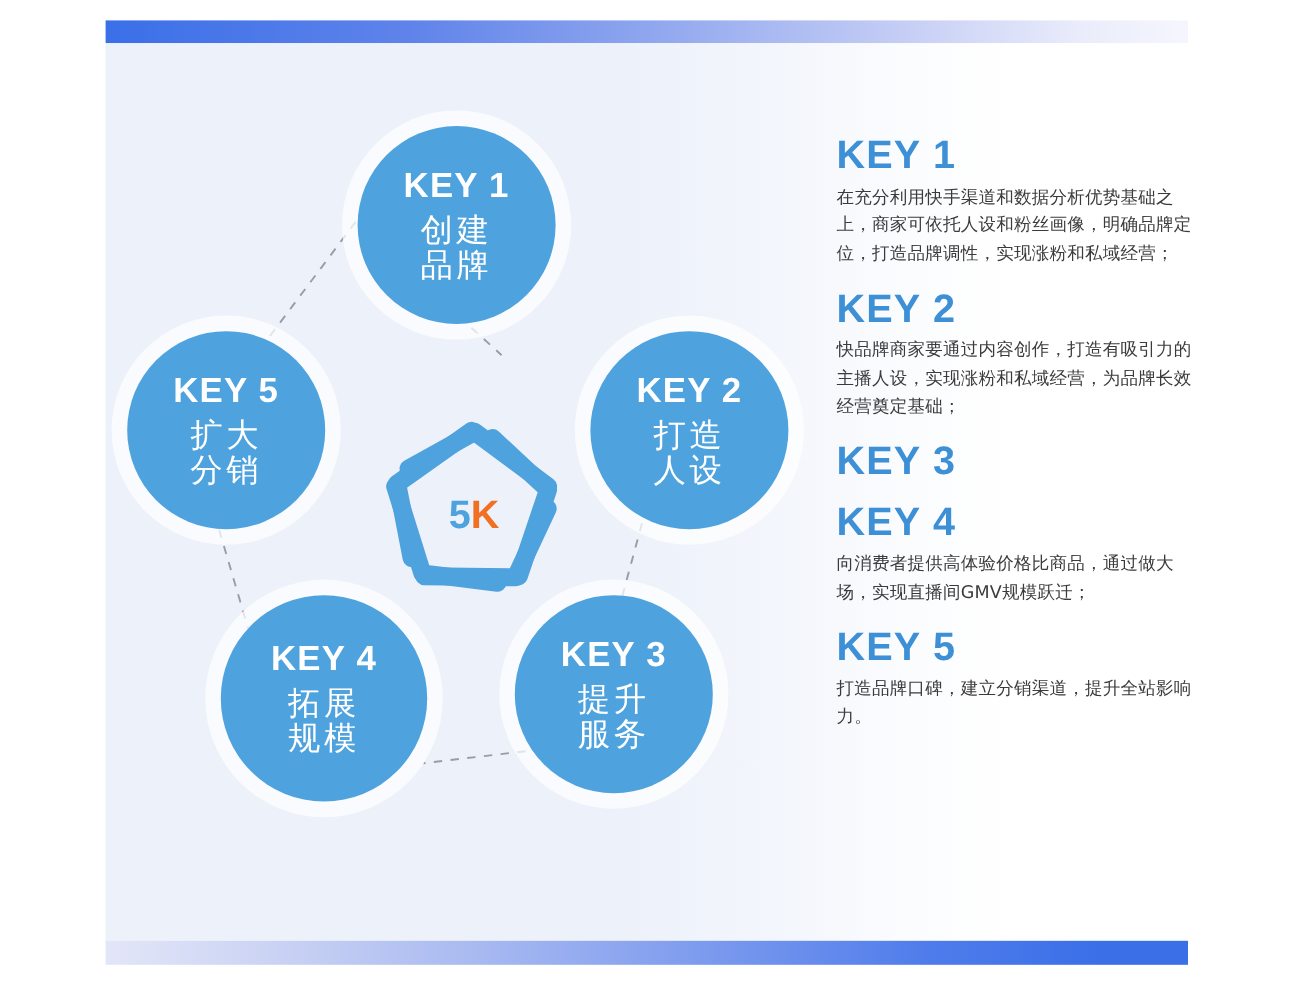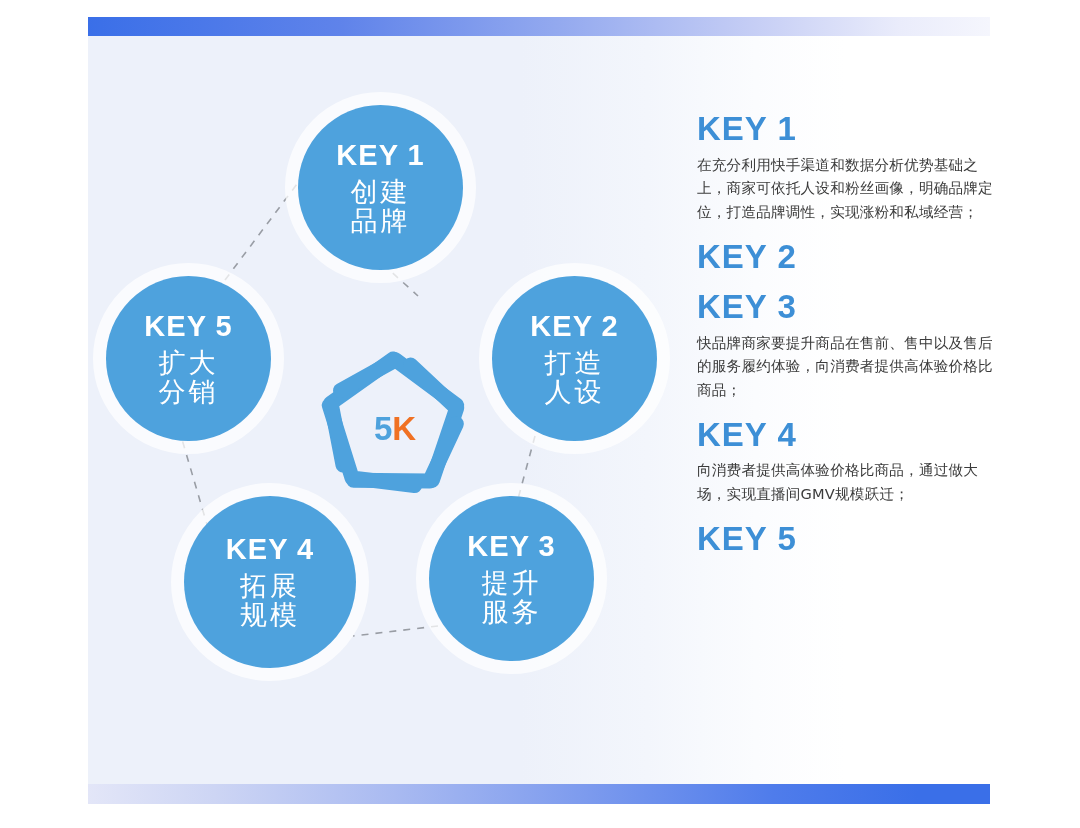--- a/index.html
+++ b/index.html
@@ -224,31 +224,32 @@
 
 <div class="rail">
 
   <div class="block">
     <h2>KEY 1</h2>
     <p>在充分利用快手渠道和数据分析优势基础之上，商家可依托人设和粉丝画像，明确品牌定位，打造品牌调性，实现涨粉和私域经营；</p>
   </div>
 
   <div class="block">
     <h2>KEY 2</h2>
+    <p>快品牌商家要通过内容创作，打造有吸引力的主播人设，实现涨粉和私域经营，为品牌长效经营奠定基础；</p>
   </div>
 
   <div class="block">
     <h2>KEY 3</h2>
-    <p>快品牌商家要提升商品在售前、售中以及售后的服务履约体验，向消费者提供高体验价格比商品；</p>
   </div>
 
   <div class="block">
     <h2>KEY 4</h2>
     <p>向消费者提供高体验价格比商品，通过做大场，实现直播间GMV规模跃迁；</p>
   </div>
 
   <div class="block">
     <h2>KEY 5</h2>
+    <p>打造品牌口碑，建立分销渠道，提升全站影响力。</p>
   </div>
 
 </div>
 
 <div class="bar-bottom"></div>
 
 </body></html>

